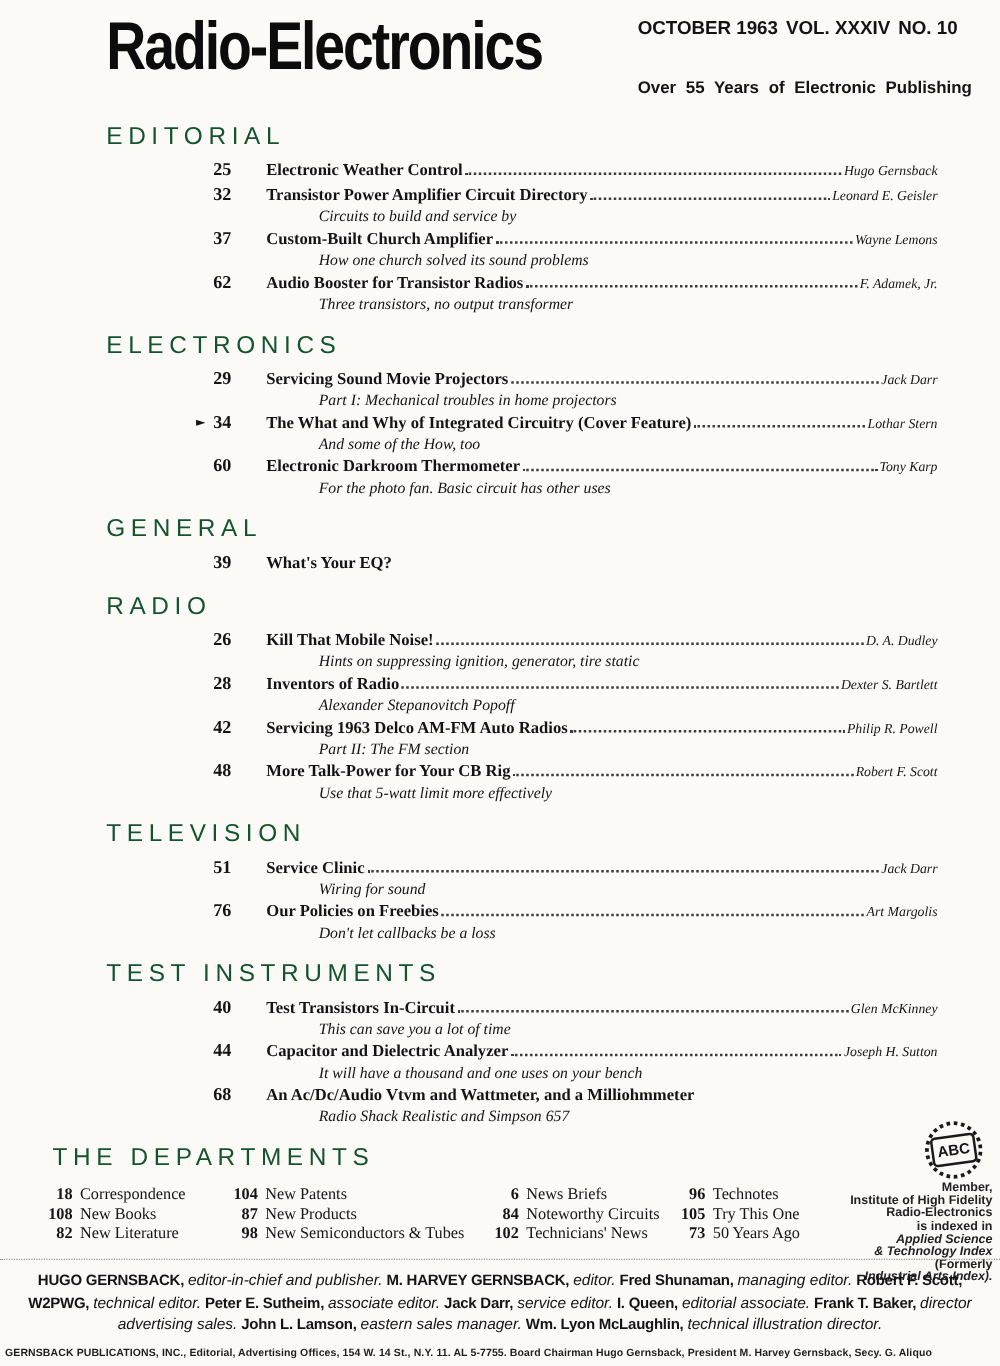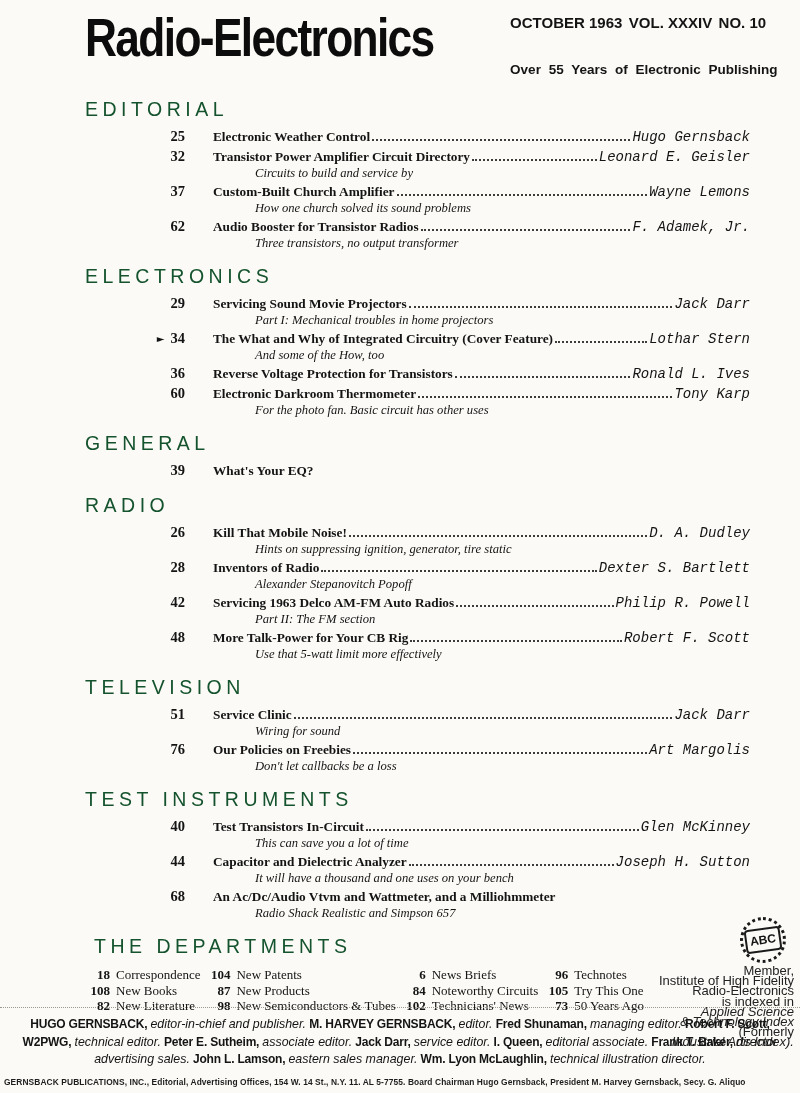--- a/index.html
+++ b/index.html
@@ -32,45 +32,45 @@
   }
   .entry-row { display:flex; align-items:baseline; margin:3px 0 1px 45px; }
   .num {
     width:55px; flex:0 0 55px; margin-right:28px;
     display:flex; justify-content:flex-end; align-items:baseline; gap:6px;
     font-weight:700; font-size:14.5px;
   }
   .marker { font-family:"DejaVu Sans", sans-serif; font-size:10px; transform:translateY(-1px); }
   .entry-title { font-weight:700; font-size:13.3px; white-space:nowrap; }
   .leader { flex:1 1 auto; min-width:14px; height:0; border-bottom:2px dotted #3c3c3c; margin:0 2px; }
-  .author { font-style:italic; font-size:14px; white-space:nowrap;font-family:Liberation Mono, monospace; }
+  .author { font-style:italic; font-size:11px; white-space:nowrap; }
   .subtitle { font-style:italic; font-size:12.6px; margin:0 0 2px 170px; line-height:14px; }
 
   
-  .departments { position:relative; margin-top:14px; padding:0 160px 0 94px; }
+  .departments { position:relative; margin-top:14px; padding:0 160px 0 42px; }
   .dept-grid { display:flex; margin-left:-10px; margin-top:9px; }
   .dept-col-0 { width:145px; } .dept-col-1 { width:210px; } .dept-col-2 { width:150px; }
   .dept-row { display:flex; gap:6px; line-height:15.5px; font-size:13px; white-space:nowrap; }
   .dept-num { flex:0 0 30px; text-align:right; font-weight:700; }
   .dept-col-0 .dept-num { flex-basis:26px; }
 
   
   .member { position:absolute; top:-18px; right:-154px; width:150px; text-align:right; }
   .departments .member { right:6px; }
   .seal {
     width:46px; height:46px; border-radius:50%;
     border:3px dotted #1a1a1a;
     margin:0 8px 3px auto;
     display:flex; align-items:center; justify-content:center;
   }
   .seal-inner {
     font-family:"Liberation Sans", sans-serif; font-weight:700; font-size:12px;
     border:2px solid #1a1a1a; border-radius:4px; padding:3px 3px; transform:rotate(-8deg);
   }
-  .member-lines { font-family:"Liberation Sans", sans-serif; font-weight:400; font-size:13px; line-height:10.2px; color:#222; }
+  .member-lines { font-family:"Liberation Sans", sans-serif; font-weight:700; font-size:10px; line-height:10.2px; color:#222; }
   .member-lines .it { font-style:italic; }
 
   
   .footer { position:absolute; left:0; right:0; bottom:0; border-top:1px dotted #9a9a90; padding:8px 4px 6px 4px; }
   .staff { text-align:center; font-size:12.4px; line-height:1.42; padding:0 6px; }
   .staff .nm { font-family:"Liberation Sans", sans-serif; font-weight:700; font-size:12px; letter-spacing:-0.2px; }
   .staff .rl { font-style:italic; font-family:Liberation Sans, sans-serif; }
   .publisher {
     margin-top:8px; font-family:"Liberation Sans", sans-serif; font-weight:700;
     font-size:8.4px; letter-spacing:0.1px; white-space:nowrap; color:#1d1d1d;
@@ -146,28 +146,20 @@
       <div class="entry-row">
         <span class="num">
           <span class="marker">►</span>
           <span>34</span>
         </span>
         <span class="entry-title">The What and Why of Integrated Circuitry (Cover Feature)</span>
         <span class="leader"></span>
         <span class="author">Lothar Stern</span>
       </div>
       <div class="subtitle">And some of the How, too</div>
-      <div class="entry-row">
-        <span class="num">
-          <span>36</span>
-        </span>
-        <span class="entry-title">Reverse Voltage Protection for Transistors</span>
-        <span class="leader"></span>
-        <span class="author">Ronald L. Ives</span>
-      </div>
       <div class="entry-row">
         <span class="num">
           <span>60</span>
         </span>
         <span class="entry-title">Electronic Darkroom Thermometer</span>
         <span class="leader"></span>
         <span class="author">Tony Karp</span>
       </div>
       <div class="subtitle">For the photo fan. Basic circuit has other uses</div>
     </div>

